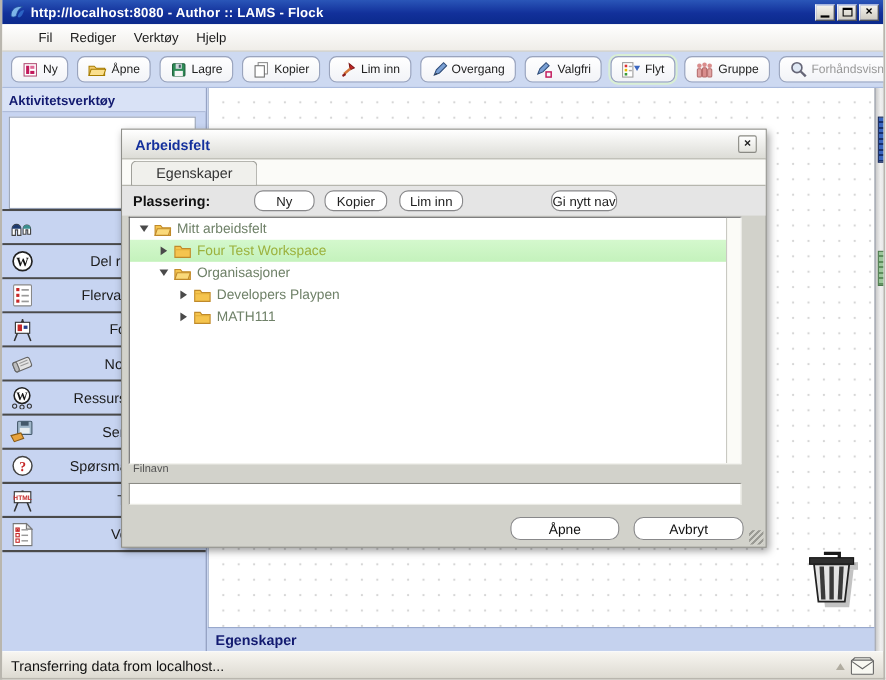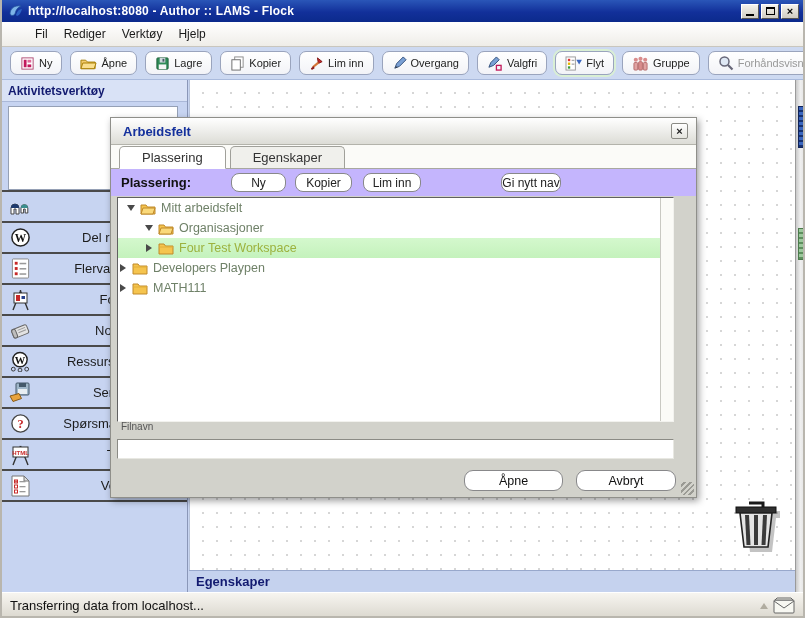--- a/index.html
+++ b/index.html
@@ -90,21 +90,21 @@
     display:flex; align-items:center; padding:0 8px 0 12px;justify-content:space-between; }
   .dlg-title { font-size:13px; font-weight:bold; color:#14309c; flex:1; }
   .dlg-close { width:17px; height:16px; background:linear-gradient(#fff,#e4e4de); border:1px solid #8a8a84;
     border-radius:2px; font-size:11px; font-weight:bold; color:#222; text-align:center; line-height:14px; }
   .dlg-tabstrip { height:24px; background:#fbfbf8; border-bottom:1px solid #a8a8a0; padding-left:8px;
     display:flex; align-items:flex-end; }
   .dlg-tab { padding:3px 22px 3px; font-size:13px; color:#333; border:1px solid #a0a09a; border-bottom:none;
     border-radius:5px 5px 0 0; margin-right:4px; position:relative; top:1px; }
   .dlg-tab.active { background:#fff; border-bottom:1px solid #fff; }
   .dlg-tab.inactive { background:#f0f0ec; top:1px; border-bottom:1px solid #a8a8a0; }
-  .dlg-controls { height:27px; background:#c4b5fd; display:flex; align-items:center; padding-left:10px; position:relative; }
+  .dlg-controls { height:27px; background:#e5e5e5; display:flex; align-items:center; padding-left:10px; position:relative; }
   .dlg-section-label { font-size:13px; font-weight:bold; color:#111; }
   .dlg-act { position:absolute; top:4px; height:19px; background:#fff; border:1px solid #88888a; border-radius:8px;
     font-size:12px; color:#222; text-align:center; overflow:hidden; white-space:nowrap; padding-top:2px; }
   .act-ny     { left:120px; width:55px; }
   .act-kopier { left:184px; width:57px; }
   .act-lim    { left:252px; width:58px; }
   .act-slett  { left:320px; width:58px;margin-top:29px; }
   .act-gnn    { left:390px; width:60px; }
 
   .dlg-tree { position:absolute; left:6px; top:79px; width:557px; height:225px; background:#fff;
@@ -114,21 +114,21 @@
     background:#fbfbf7; border-left:1px solid #c9c9c2; }
   .tree-row { position:relative; height:20px; display:flex; align-items:center; font-size:12.5px;
     color:#6f8168; width:543px; }
   .tree-row.selected { background:linear-gradient(#d4f8cd,#c4f2bc); color:#9cb23e; }
   .tw-arrow { width:10px; flex:0 0 auto; display:flex; justify-content:center; }
   .arr-down { width:0; height:0; border-left:4.5px solid transparent; border-right:4.5px solid transparent;
     border-top:6px solid #4a4a4a; }
   .arr-right { width:0; height:0; border-top:4.5px solid transparent; border-bottom:4.5px solid transparent;
     border-left:6px solid #4a4a4a; }
   .tw-folder { margin:0 5px 0 4px; flex:0 0 auto; }
-  .lvl0 { padding-left:8px; } .lvl1 { padding-left:26px; } .lvl2 { }
+  .lvl0 { padding-left:8px; } .lvl1 { padding-left:26px; } .lvl2 { padding-left:44px; }
 
   .dlg-filename-label { position:absolute; left:10px; top:303px; font-size:10px; color:#555; }
   .dlg-filename-input { position:absolute; left:6px; top:321px; width:557px; height:20px;
     border:1px solid #8b8b85; border-bottom-color:#e8e8e2; border-right-color:#e8e8e2;
     background:#fff; font-size:12px; padding:0 4px; font-family:"Liberation Sans",sans-serif; }
   .dlg-btn { position:absolute; top:352px; height:21px; background:#fff; border:1px solid #88888a;
     border-radius:9px; font-size:12.5px; color:#111; text-align:center; padding-top:3px; }
   .btn-open   { left:353px; width:99px; }
   .btn-cancel { left:465px; width:100px; }
   .resize-grip { position:absolute; right:2px; bottom:2px; width:13px; height:13px;
@@ -422,21 +422,20 @@
     </svg>
   </div>
 
   <div class="dialog">
     <div class="dlg-titlebar">
       <span class="dlg-title">Arbeidsfelt</span>
       <div class="dlg-close">×</div>
     </div>
 
     <div class="dlg-tabstrip">
-      <div class="dlg-tab active">Plassering</div>
       <div class="dlg-tab inactive">Egenskaper</div>
     </div>
 
     <div class="dlg-controls">
       <span class="dlg-section-label">Plassering:</span>
       <div class="dlg-act act-ny">Ny</div>
       <div class="dlg-act act-kopier">Kopier</div>
       <div class="dlg-act act-lim">Lim inn</div>
       <div class="dlg-act act-slett">Slett</div>
       <div class="dlg-act act-gnn">Gi nytt nav</div>
@@ -446,39 +445,39 @@
       <div class="tree-row lvl0">
         <span class="tw-arrow">
             <span class="arr-down"></span>
           </span>
         <svg class="tw-folder" width="16" height="13" viewBox="0 0 16 13">
             <path d="M1,3 h5 l1.5,2 H15 v7 H1 Z" fill="#f5c44e" stroke="#c08a2a"></path>
             <path d="M3,6 h12 l-2,6 H1 Z" fill="#fad97a" stroke="#c08a2a"></path>
           </svg>
         <span>Mitt arbeidsfelt</span>
       </div>
+      <div class="tree-row lvl1 selected">
+        <span class="tw-arrow">
+            <span class="arr-right"></span>
+          </span>
+        <svg class="tw-folder" width="16" height="13" viewBox="0 0 16 13">
+            <path d="M1,2 h5 l1.5,2 H15 v8 H1 Z" fill="#f5c44e" stroke="#c08a2a"></path>
+            <path d="M1,5 h14" stroke="#e2ae38"></path>
+          </svg>
+        <span>Four Test Workspace</span>
+      </div>
       <div class="tree-row lvl1">
         <span class="tw-arrow">
             <span class="arr-down"></span>
           </span>
         <svg class="tw-folder" width="16" height="13" viewBox="0 0 16 13">
             <path d="M1,3 h5 l1.5,2 H15 v7 H1 Z" fill="#f5c44e" stroke="#c08a2a"></path>
             <path d="M3,6 h12 l-2,6 H1 Z" fill="#fad97a" stroke="#c08a2a"></path>
           </svg>
         <span>Organisasjoner</span>
-      </div>
-      <div class="tree-row lvl1 selected">
-        <span class="tw-arrow">
-            <span class="arr-right"></span>
-          </span>
-        <svg class="tw-folder" width="16" height="13" viewBox="0 0 16 13">
-            <path d="M1,2 h5 l1.5,2 H15 v8 H1 Z" fill="#f5c44e" stroke="#c08a2a"></path>
-            <path d="M1,5 h14" stroke="#e2ae38"></path>
-          </svg>
-        <span>Four Test Workspace</span>
       </div>
       <div class="tree-row lvl2">
         <span class="tw-arrow">
             <span class="arr-right"></span>
           </span>
         <svg class="tw-folder" width="16" height="13" viewBox="0 0 16 13">
             <path d="M1,2 h5 l1.5,2 H15 v8 H1 Z" fill="#f5c44e" stroke="#c08a2a"></path>
             <path d="M1,5 h14" stroke="#e2ae38"></path>
           </svg>
         <span>Developers Playpen</span>

